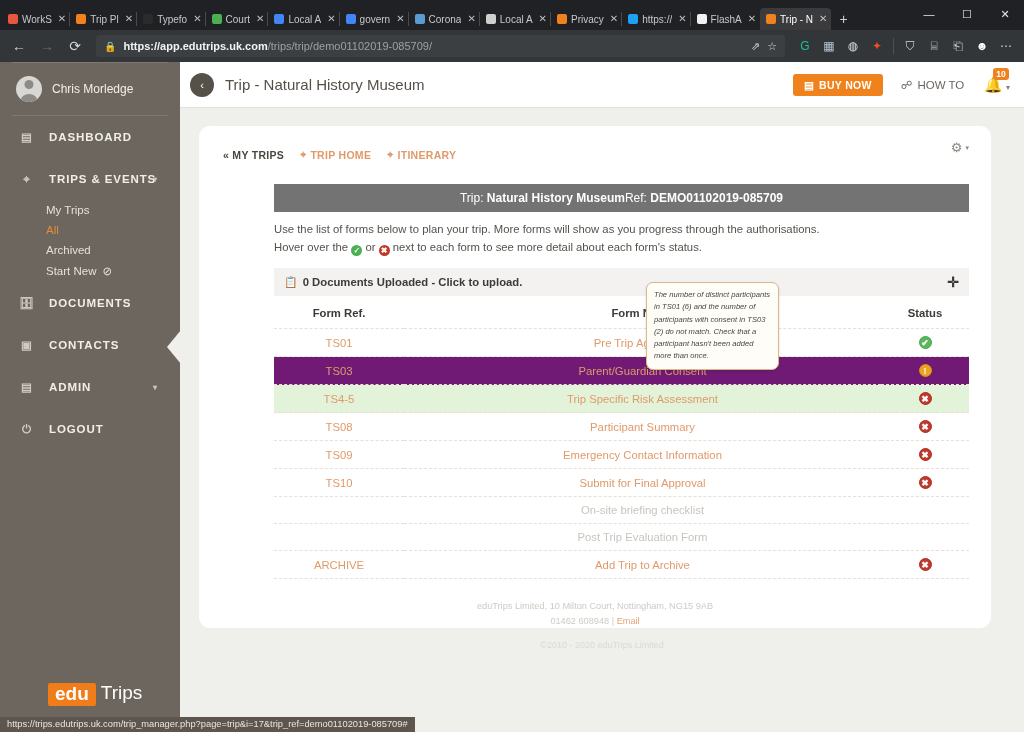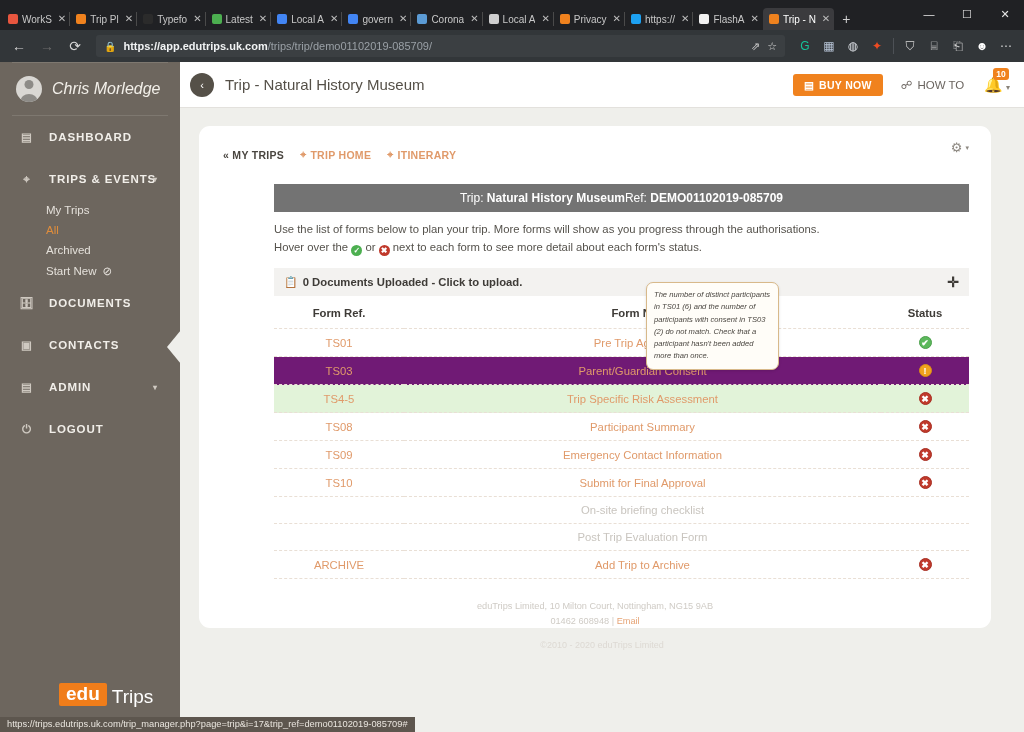--- a/index.html
+++ b/index.html
@@ -100,21 +100,21 @@
   #avatar::before {
     content: ""; position: absolute; left: 50%; top: 4px;
     transform: translateX(-50%); width: 9px; height: 9px;
     border-radius: 50%; background: #8d8b87;
   }
   #avatar::after {
     content: ""; position: absolute; left: 50%; bottom: -6px;
     transform: translateX(-50%); width: 17px; height: 14px;
     border-radius: 50% 50% 0 0; background: #8d8b87;
   }
-  #user-name { font-size: 16px; color: #f2efe9; font-style: italic; }
+  #user-name { font-size: 12px; color: #f2efe9; }
   .sb-item {
     display: flex; align-items: center; gap: 12px;
     padding: 11px 14px 11px 17px; font-size: 11.5px;
     font-weight: 700; letter-spacing: .9px; color: #f1eee9;
     position: relative;
   }
   .sb-item .sb-icon {
     width: 20px; height: 20px; flex: 0 0 20px;
     display: flex; align-items: center; justify-content: center;
     color: #cfc9c1;
@@ -128,22 +128,22 @@
   }
   .sb-sub.active { color: #e08d3c; }
   #sidebar-pointer {
     position: absolute; right: -1px; top: 268px;
     width: 0; height: 0;
     border-top: 17px solid transparent;
     border-bottom: 17px solid transparent;
     border-right: 14px solid #efefeb;
   }
   #brand-logo {
-    position: absolute; left: 59px; bottom: 28px;
-    display: flex; align-items: flex-end; gap: 5px;
+    position: absolute; left: 48px; bottom: 28px;
+    display: flex; align-items: flex-start; gap: 5px;
   }
   #brand-edu {
     background: #f07d1a; color: #fff; font-size: 19px; font-weight: 700;
     padding: 1px 7px 3px; border-radius: 2px; line-height: 1;
   }
   #brand-trips { color: #fff; font-size: 19px; line-height: 1; }
 
   
   #main { flex: 1; height: 672px; position: relative; background: #efefeb; }
   #topbar {
@@ -290,21 +290,21 @@
           <span class="tab-title">Trip Pl</span>
           <span class="tab-close">✕</span>
         </div>
         <div class="tab">
           <span class="favicon" style="background: rgb(43, 43, 43);"></span>
           <span class="tab-title">Typefo</span>
           <span class="tab-close">✕</span>
         </div>
         <div class="tab">
           <span class="favicon" style="background: rgb(76, 175, 80);"></span>
-          <span class="tab-title">Latest</span>
+          <span class="tab-title">Court</span>
           <span class="tab-close">✕</span>
         </div>
         <div class="tab">
           <span class="favicon" style="background: rgb(66, 133, 244);"></span>
           <span class="tab-title">Local A</span>
           <span class="tab-close">✕</span>
         </div>
         <div class="tab">
           <span class="favicon" style="background: rgb(66, 133, 244);"></span>
           <span class="tab-title">govern</span>

